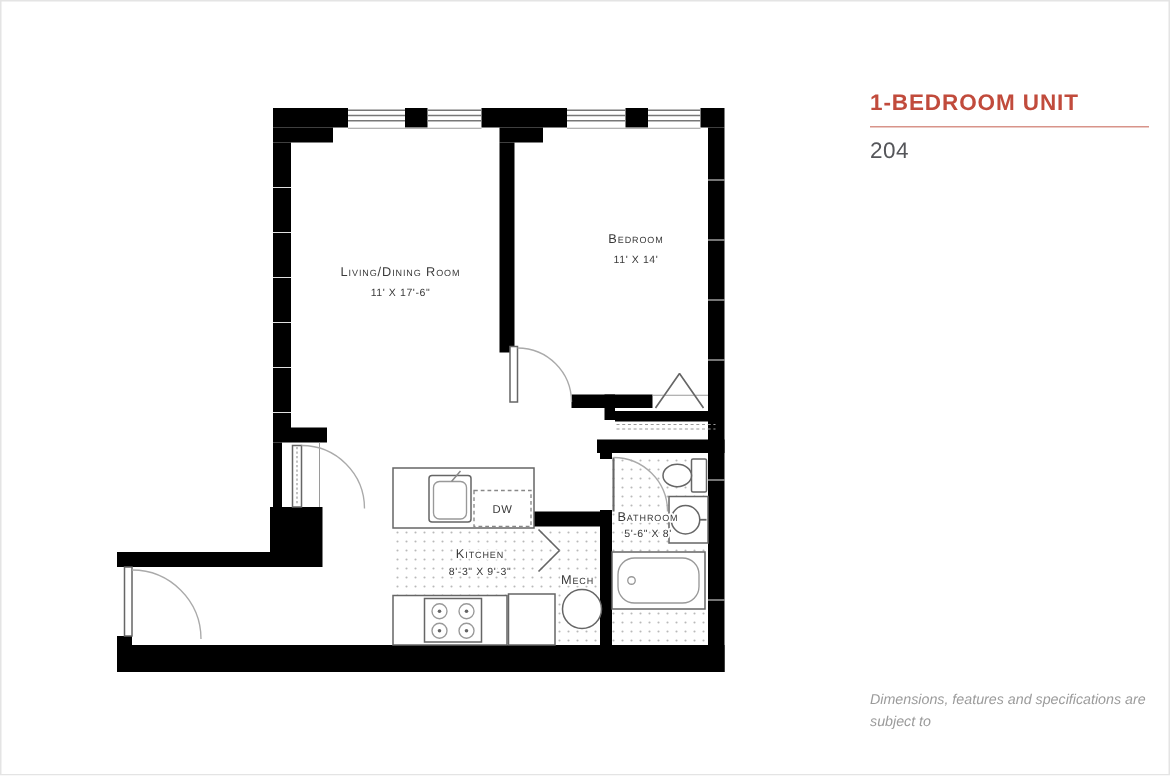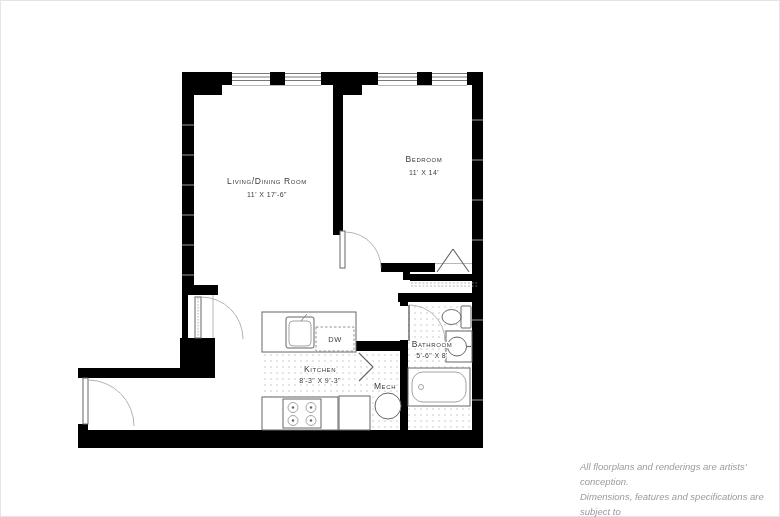--- a/index.html
+++ b/index.html
@@ -193,20 +193,24 @@
 
     <text class="rn halo" x="320" y="372">Kitchen</text>
     <text class="rd halo" x="320" y="383">8'-3" X 9'-3"</text>
 
     <text class="rn halo" x="432" y="347">Bathroom</text>
     <text class="rd halo" x="432" y="358">5'-6" X 8'</text>
 
     <text class="rn halo" x="385" y="389">Mech</text>
   </svg>
 
+  <div class="info">
+    <div class="title">1-BEDROOM UNIT</div>
+    <hr class="rule">
+    <div class="unit">204</div>
+  </div>
 
   <div class="disclaimer">
-    <div>All floorplans and renderings are artists' conception.</div>
     <div>Dimensions, features and specifications are subject to</div>
 
   </div>
 
 </div>
 
 </body></html>

